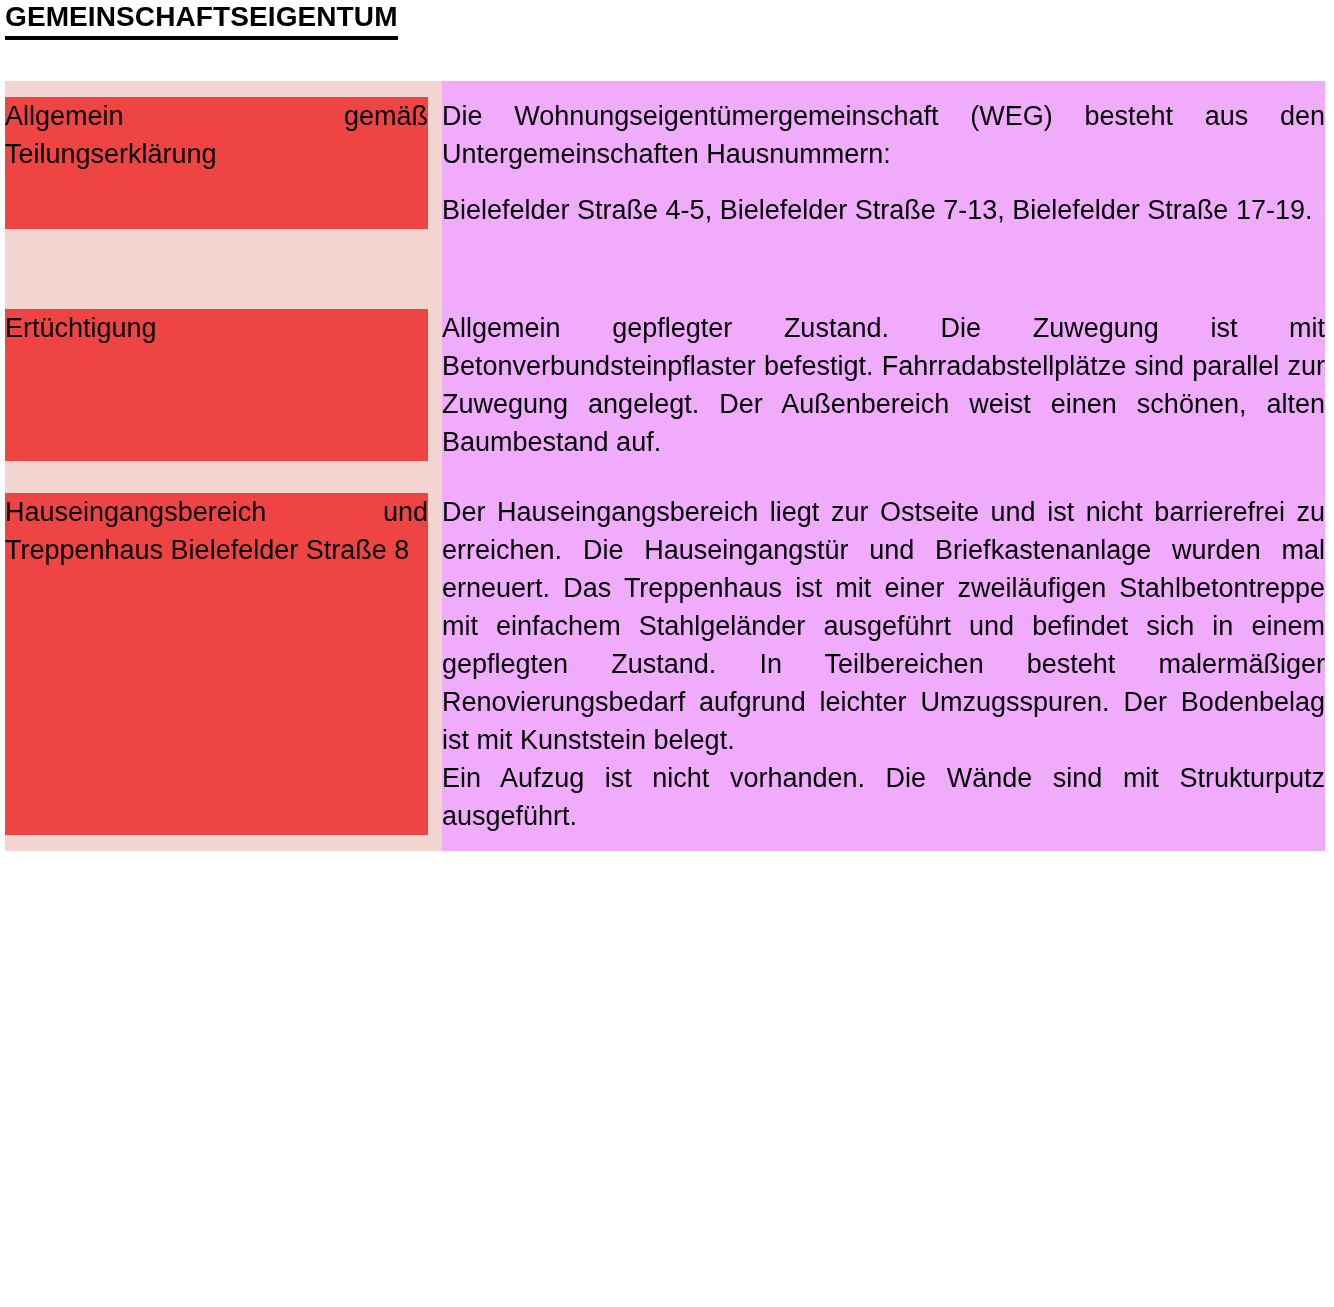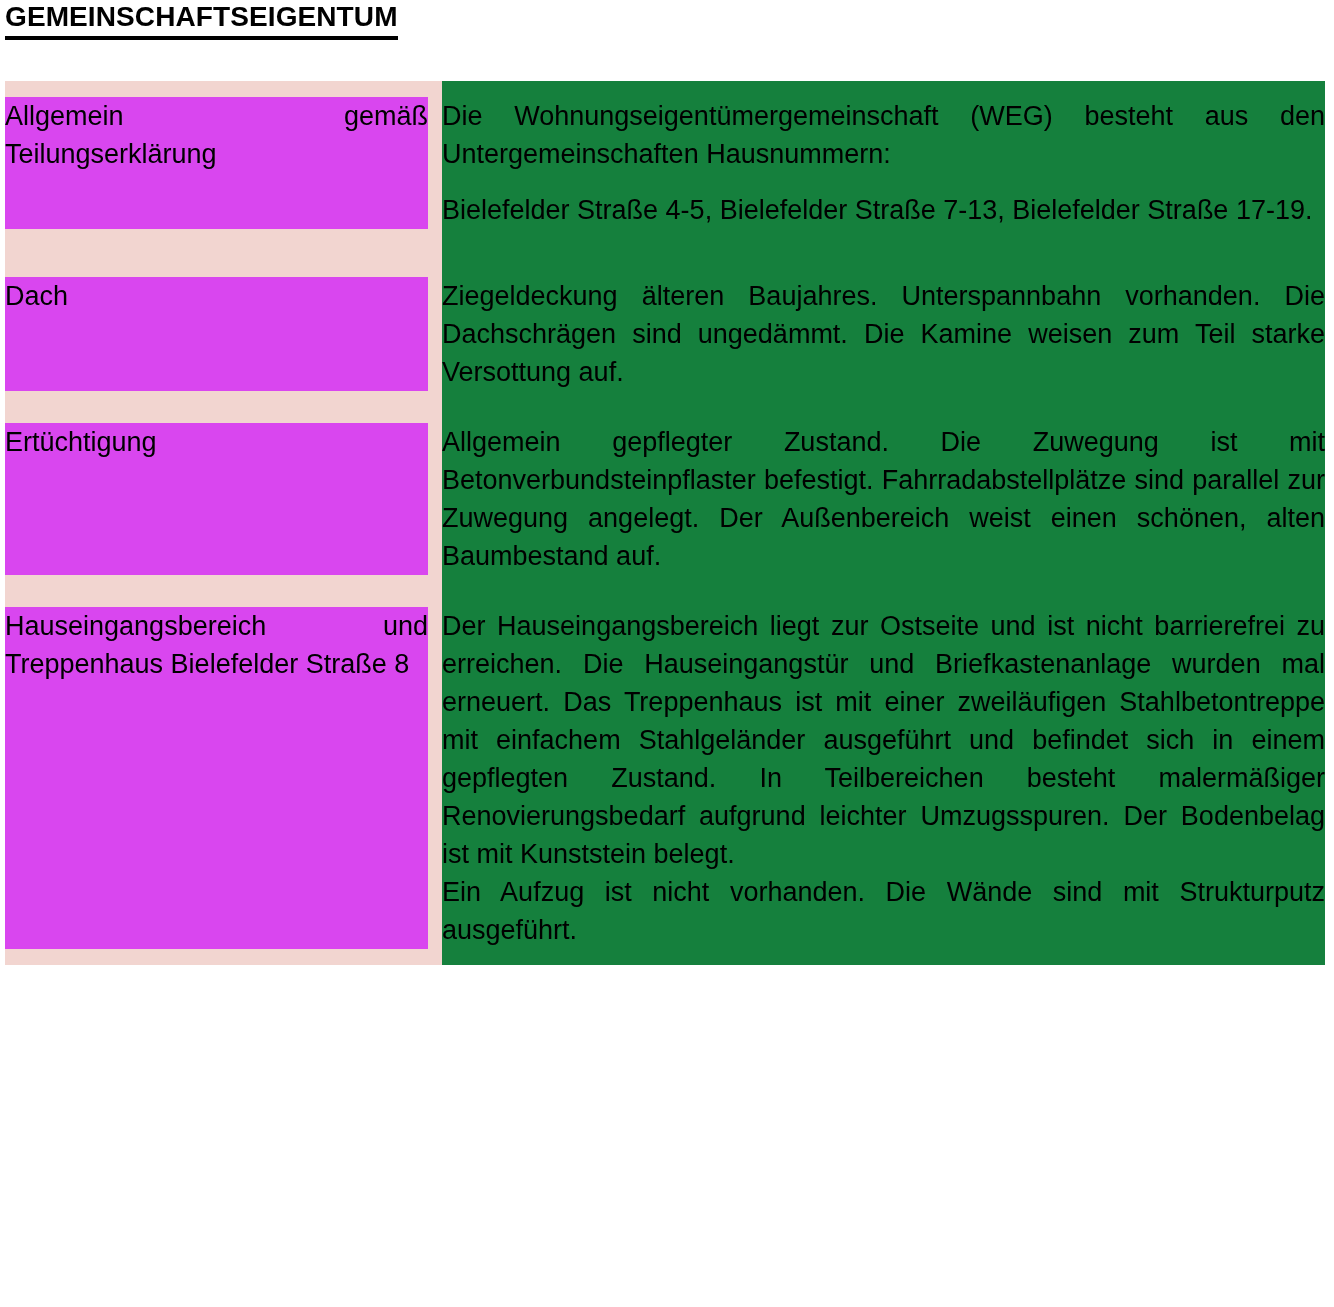--- a/index.html
+++ b/index.html
@@ -60,28 +60,28 @@
   .spec-table col.c-gap   { width: 14px; }
   .spec-table col.c-body  { width: 883px; }
 
   .spec-table td {
     vertical-align: top;
     padding: 0;
     border: 0;
   }
 
   .cell-label {
-    background: #d946ef;
+    background: #ef4444;
     padding: 0 18px 0 18px;
   }
   .cell-gap {
     background: #f2d5d0;
   }
   .cell-body {
-    background: #15803d;
+    background: #f0abfc;
     padding: 0 0 0 11px;
   }
 
   .label-text {
     font-size: 27px;
     line-height: 38px;
     text-align: justify;
     text-align-last: left;
     -moz-text-align-last: left;
     hyphens: none;
@@ -157,29 +157,20 @@
         <td class="cell-gap"></td>
         <td class="cell-body"></td>
       </tr>
 
       <tr class="row-gap">
         <td class="cell-label"></td>
         <td class="cell-gap"></td>
         <td class="cell-body"></td>
       </tr>
 
-      <tr>
-        <td class="cell-label">
-          <p class="label-text">Dach</p>
-        </td>
-        <td class="cell-gap"></td>
-        <td class="cell-body">
-          <p class="body-text">Ziegeldeckung älteren Baujahres. Unterspannbahn vorhanden. Die Dachschrägen sind ungedämmt. Die Kamine weisen zum Teil starke Versottung auf.</p>
-        </td>
-      </tr>
       <tr class="row-gap">
         <td class="cell-label"></td>
         <td class="cell-gap"></td>
         <td class="cell-body"></td>
       </tr>
       <tr class="row-gap">
         <td class="cell-label"></td>
         <td class="cell-gap"></td>
         <td class="cell-body"></td>
       </tr>

